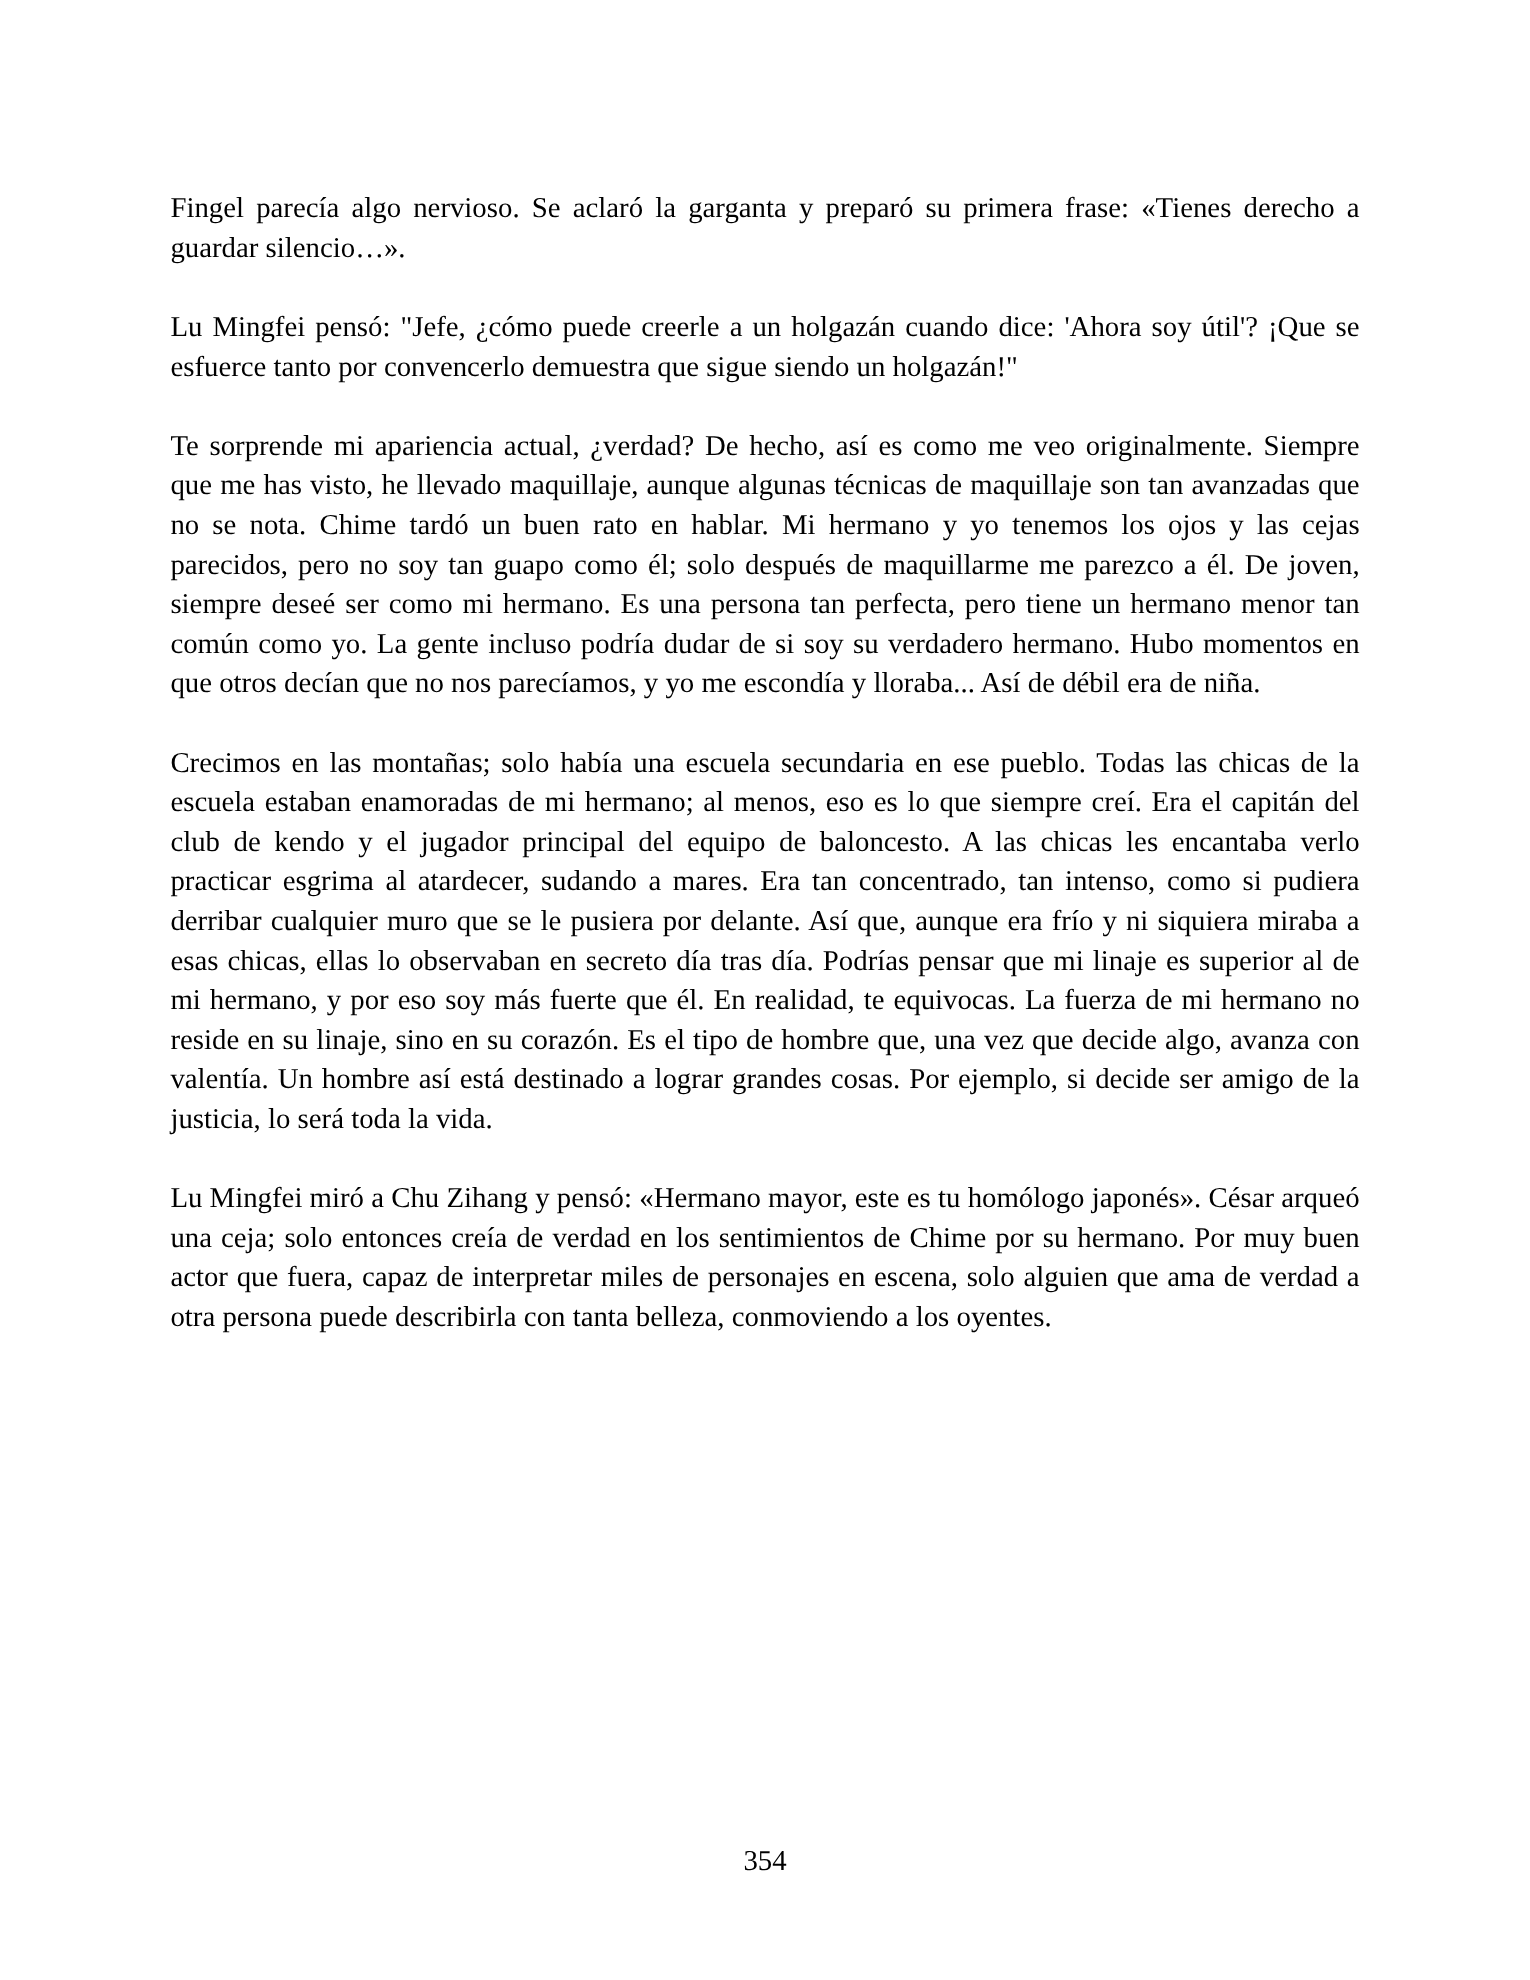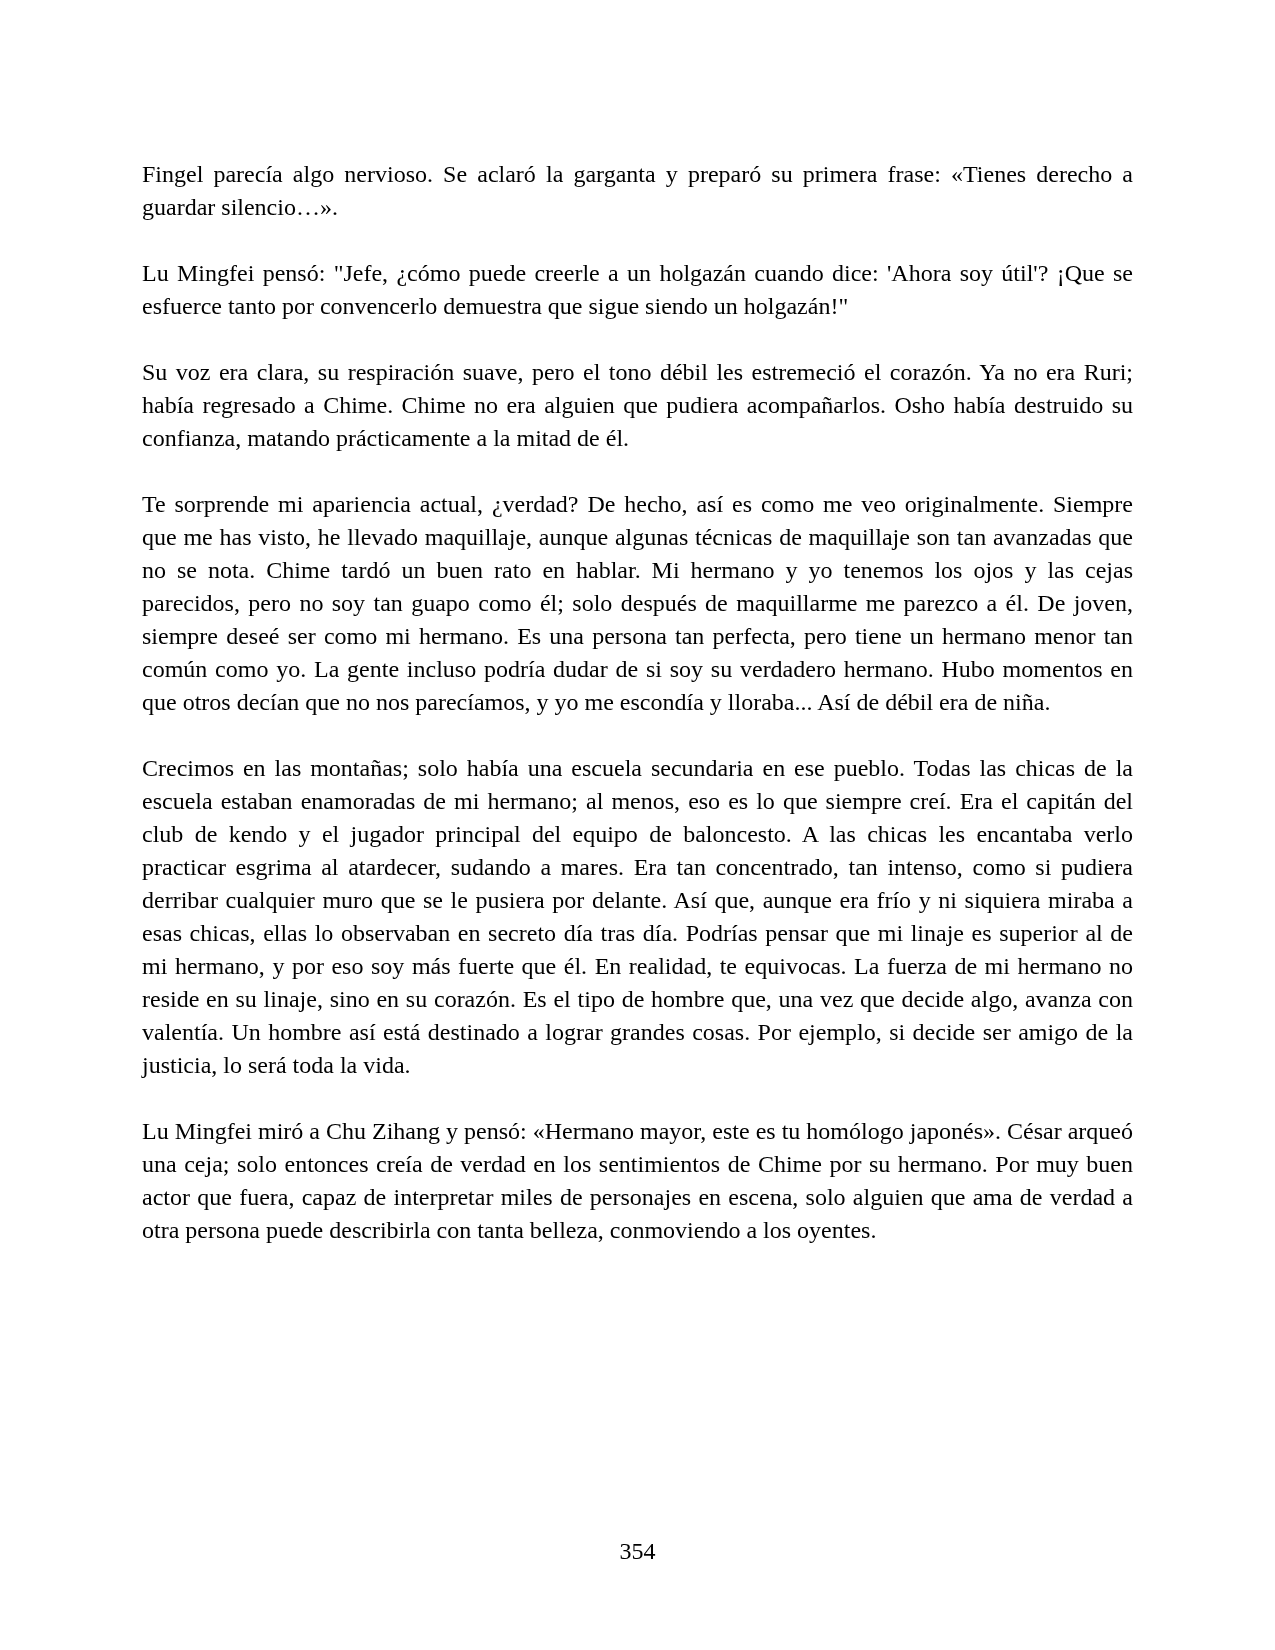--- a/index.html
+++ b/index.html
@@ -44,19 +44,18 @@
     line-height: 28px;
   }
 </style>
 </head>
 <body>
 
 <div class="page">
   <div class="text-block">
     <p>Fingel parecía algo nervioso. Se aclaró la garganta y preparó su primera frase: «Tienes derecho a guardar silencio…».</p>
     <p>Lu Mingfei pensó: "Jefe, ¿cómo puede creerle a un holgazán cuando dice: 'Ahora soy útil'? ¡Que se esfuerce tanto por convencerlo demuestra que sigue siendo un holgazán!"</p>
-    <p>Su voz era clara, su respiración suave, pero el tono débil les estremeció el corazón. Ya no era Ruri; había regresado a Chime. Chime no era alguien que pudiera acompañarlos. Osho había destruido su confianza, matando prácticamente a la mitad de él.</p>
     <p>Te sorprende mi apariencia actual, ¿verdad? De hecho, así es como me veo originalmente. Siempre que me has visto, he llevado maquillaje, aunque algunas técnicas de maquillaje son tan avanzadas que no se nota. Chime tardó un buen rato en hablar. Mi hermano y yo tenemos los ojos y las cejas parecidos, pero no soy tan guapo como él; solo después de maquillarme me parezco a él. De joven, siempre deseé ser como mi hermano. Es una persona tan perfecta, pero tiene un hermano menor tan común como yo. La gente incluso podría dudar de si soy su verdadero hermano. Hubo momentos en que otros decían que no nos parecíamos, y yo me escondía y lloraba... Así de débil era de niña.</p>
     <p>Crecimos en las montañas; solo había una escuela secundaria en ese pueblo. Todas las chicas de la escuela estaban enamoradas de mi hermano; al menos, eso es lo que siempre creí. Era el capitán del club de kendo y el jugador principal del equipo de baloncesto. A las chicas les encantaba verlo practicar esgrima al atardecer, sudando a mares. Era tan concentrado, tan intenso, como si pudiera derribar cualquier muro que se le pusiera por delante. Así que, aunque era frío y ni siquiera miraba a esas chicas, ellas lo observaban en secreto día tras día. Podrías pensar que mi linaje es superior al de mi hermano, y por eso soy más fuerte que él. En realidad, te equivocas. La fuerza de mi hermano no reside en su linaje, sino en su corazón. Es el tipo de hombre que, una vez que decide algo, avanza con valentía. Un hombre así está destinado a lograr grandes cosas. Por ejemplo, si decide ser amigo de la justicia, lo será toda la vida.</p>
     <p>Lu Mingfei miró a Chu Zihang y pensó: «Hermano mayor, este es tu homólogo japonés». César arqueó una ceja; solo entonces creía de verdad en los sentimientos de Chime por su hermano. Por muy buen actor que fuera, capaz de interpretar miles de personajes en escena, solo alguien que ama de verdad a otra persona puede describirla con tanta belleza, conmoviendo a los oyentes.</p>
   </div>
   <div class="page-number">354</div>
 </div>
 
 </body></html>

